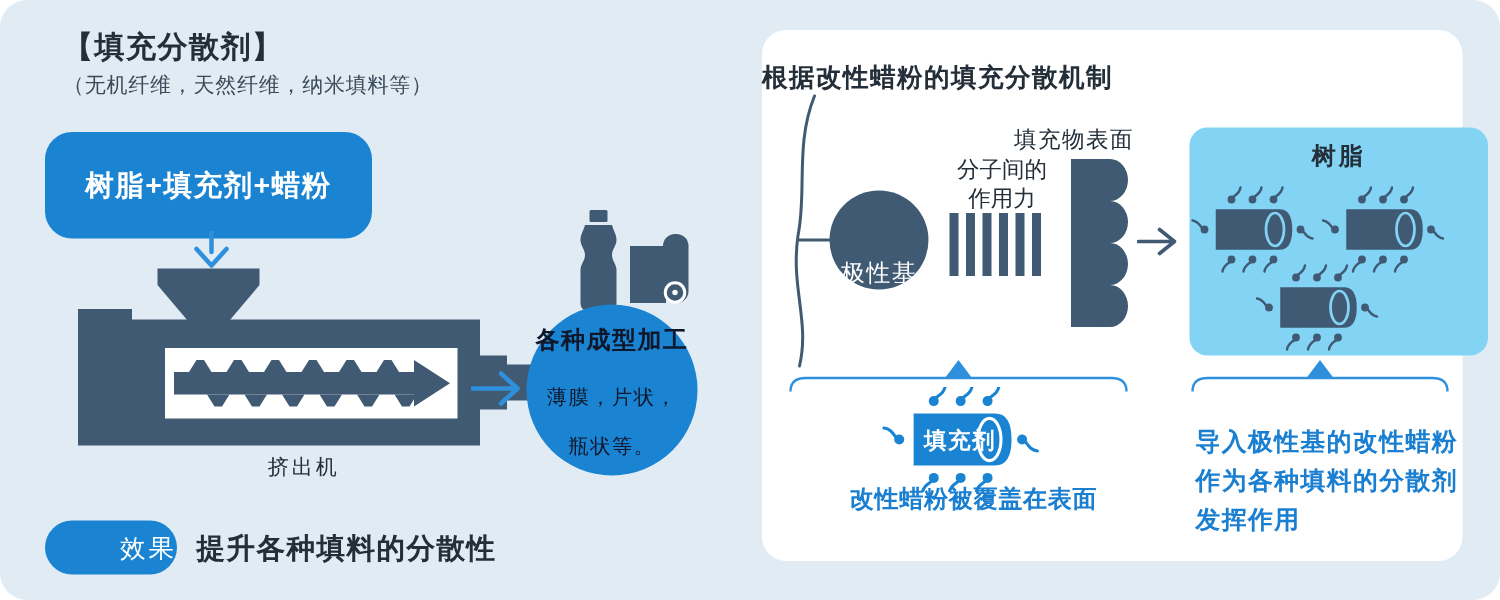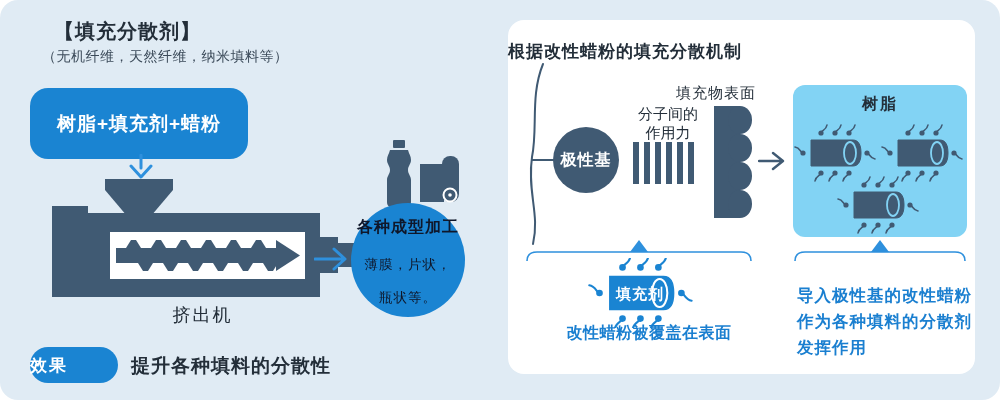--- a/index.html
+++ b/index.html
@@ -10,48 +10,48 @@
     --sky:#82d3f4;
     --dark:#232e39;
     --blue-text:#1a7fd0;
   }
   *{box-sizing:border-box;}
   body{margin:0;background:#fff;font-family:"Liberation Sans","DejaVu Sans",sans-serif;}
   .stage{position:relative;width:1000px;height:400px;background:#fff;overflow:hidden;}
   .panel{position:absolute;inset:0;background:var(--bg);border-radius:18px;}
   .ab{position:absolute;}
 
-  .main-title{left:54px;top:18px;font-size:20px;font-weight:800;color:var(--dark);letter-spacing:1px;}
+  .main-title{left:42px;top:18px;font-size:20px;font-weight:800;color:var(--dark);letter-spacing:1px;}
   .sub-title{left:42px;top:48px;font-size:14px;color:#3b4a59;letter-spacing:.5px;}
 
   .mix-box{left:30px;top:88px;width:218px;height:71px;background:var(--blue);border-radius:18px;
     display:flex;align-items:center;justify-content:center;color:#fff;font-size:19px;font-weight:700;letter-spacing:1px;}
 
-  .extruder-label{left:50px;top:303px;width:305px;text-align:center;font-size:18px;font-weight:500;color:var(--dark);letter-spacing:2px;}
+  .extruder-label{left:50px;top:303px;width:305px;text-align:center;font-size:14px;font-weight:500;color:var(--dark);letter-spacing:2px;}
 
   .molding-circle{left:351px;top:203px;width:114px;height:114px;border-radius:50%;background:var(--blue);
     display:flex;flex-direction:column;align-items:center;justify-content:center;color:#0f172a;text-align:center;padding-top:4px;}
   .molding-title{font-size:16px;font-weight:700;letter-spacing:1px;margin-bottom:4px;}
   .molding-line{font-size:13.5px;line-height:21px;letter-spacing:1px;margin-top:12px;}
 
   .effect-pill{left:30px;top:347px;width:88px;height:36px;background:var(--blue);border-radius:18px;
-    display:flex;align-items:center;justify-content:flex-start;color:#fff;font-size:17px;font-weight:700;letter-spacing:2px;}
+    display:flex;align-items:center;justify-content:flex-end;color:#fff;font-size:17px;font-weight:400;letter-spacing:2px;}
   .effect-text{left:131px;top:353px;font-size:19px;font-weight:700;color:var(--dark);letter-spacing:1px;}
 
   .card{left:508px;top:20px;width:467px;height:354px;background:#fff;border-radius:16px;}
   .card-title{left:0;top:20px;width:100%;text-align:left;font-size:17px;font-weight:700;color:var(--dark);letter-spacing:1px;}
 
   .polar-circle{left:45px;top:107px;width:66px;height:66px;border-radius:50%;background:var(--slate);
-    display:flex;align-items:center;justify-content:center;color:#fff;font-size:16px;font-weight:700;letter-spacing:1px;}
+    display:flex;align-items:flex-end;justify-content:center;color:#fff;font-size:16px;font-weight:400;letter-spacing:1px;}
   .force-label{left:110px;top:84px;width:100px;text-align:center;font-size:15px;font-weight:500;color:var(--dark);line-height:19px;}
   .bars{left:125px;top:122px;display:flex;gap:5px;}
   .bar{width:6px;height:42px;background:var(--slate);}
   .surface-label{left:168px;top:64px;width:120px;font-size:15px;font-weight:500;color:var(--dark);letter-spacing:1px;}
 
-  .resin-box{left:285px;top:65px;width:174px;height:152px;background:var(--sky);border-radius:12px;}
+  .resin-box{left:285px;top:65px;width:199px;height:152px;background:var(--sky);border-radius:12px;}
   .resin-label{left:0;top:9px;width:100%;text-align:center;font-size:16px;font-weight:700;color:var(--dark);letter-spacing:2px;}
 
   .caption-left{left:25px;top:303px;width:232px;text-align:center;font-size:16px;font-weight:700;color:var(--blue-text);letter-spacing:.5px;}
   .caption-right{left:289px;top:262px;font-size:16.5px;font-weight:700;color:var(--blue-text);line-height:26px;letter-spacing:1px;}
 
   .filler-label{font-size:15px;font-weight:700;fill:#fff;letter-spacing:1px;}
   svg{display:block;}
 </style>
 </head>
 <body>

